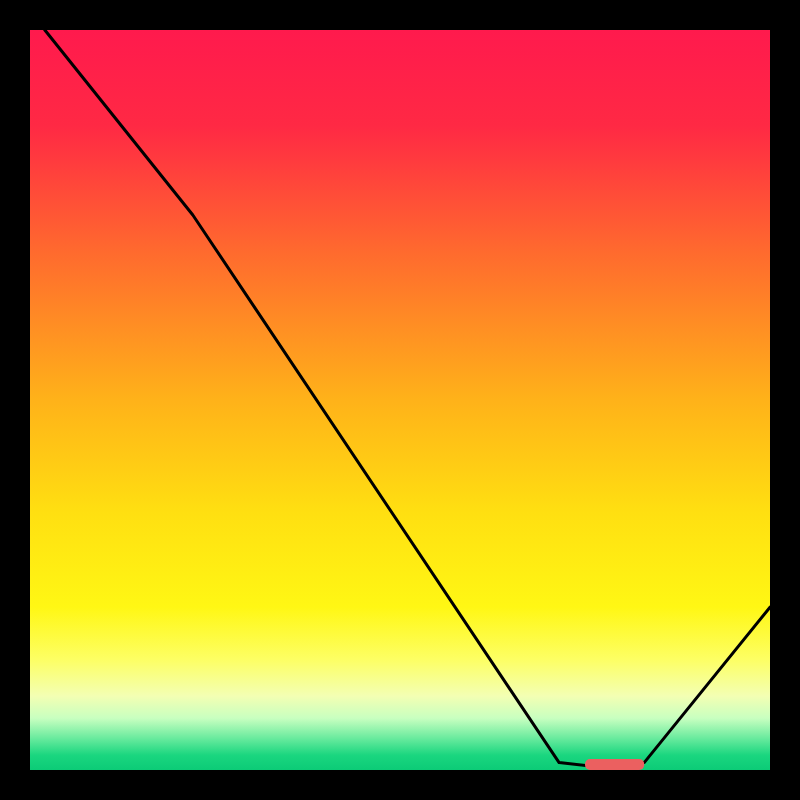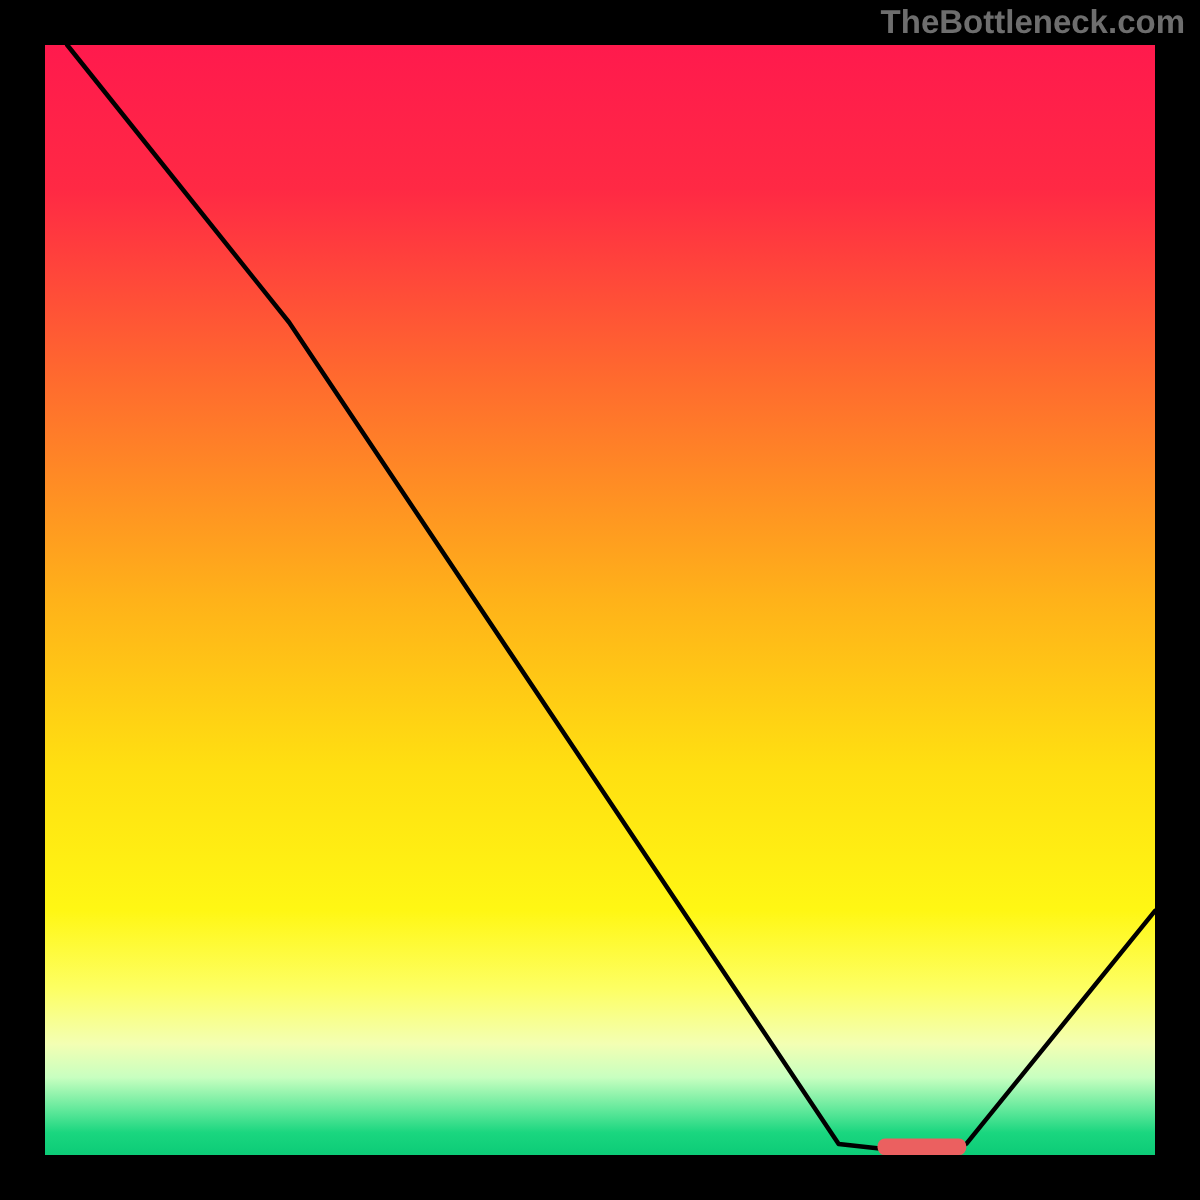--- a/index.html
+++ b/index.html
@@ -30,21 +30,20 @@
     position: absolute;
     top: 0;
     left: 0;
   }
 </style>
 </head>
 <body>
 
 <div class="chart-container">
 
-  <div class="watermark">TheBottleneck.com</div>
 
   <svg width="800" height="800" viewBox="0 0 800 800">
     <defs>
       <linearGradient id="bg-grad" x1="0" y1="0" x2="0" y2="1">
           <stop offset="0%" stop-color="#ff1a4d"></stop>
           <stop offset="13%" stop-color="#ff2944"></stop>
           <stop offset="30%" stop-color="#ff6a2e"></stop>
           <stop offset="50%" stop-color="#ffb219"></stop>
           <stop offset="65%" stop-color="#ffdf11"></stop>
           <stop offset="78%" stop-color="#fff714"></stop>

